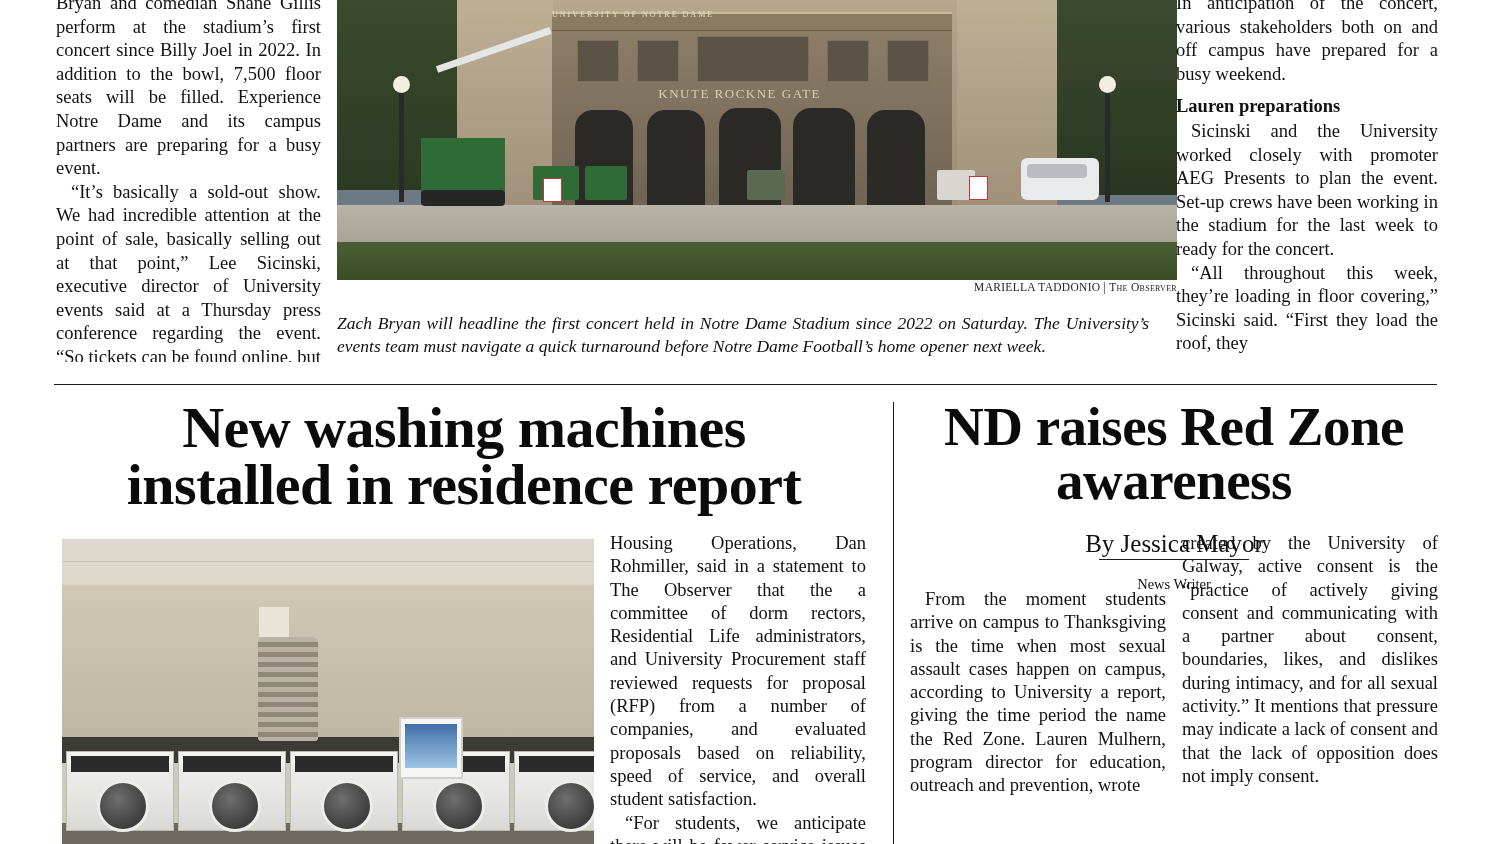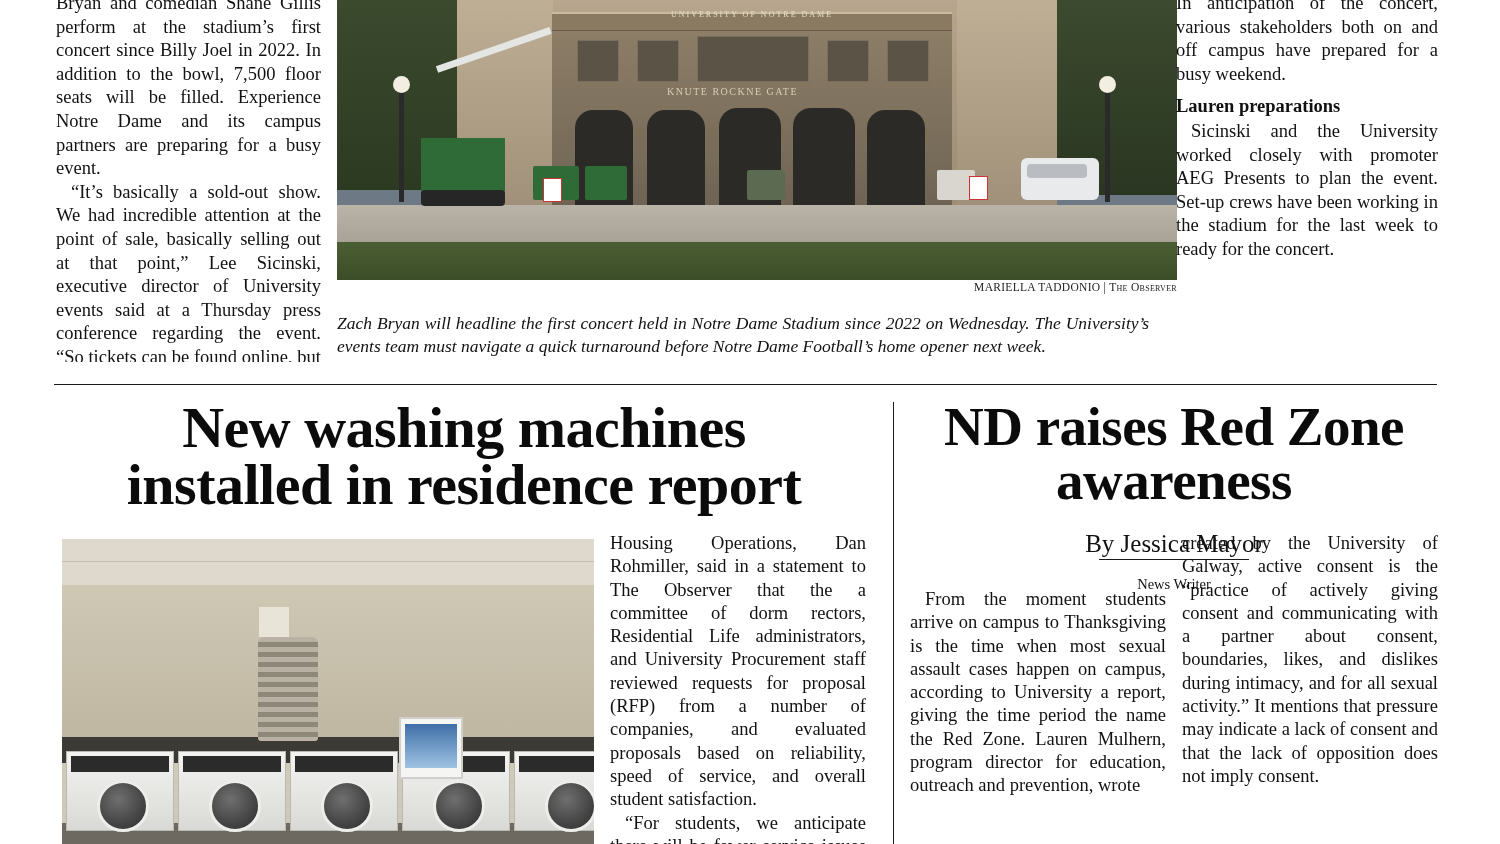--- a/index.html
+++ b/index.html
@@ -103,29 +103,28 @@
     background: linear-gradient(180deg,#8e7f68 0%, #6f6454 100%);
   }
   .ph-band {
     position: absolute; left: 215px; top: 22px; width: 400px; height: 16px;
     background: #8a7a62;
     border-top: 2px solid #c9b99d;
     border-bottom: 1px solid #6a5c48;
   }
   .ph-band-text {
     position: absolute; left: 215px; top: 20px; width: 400px;
-    text-align: center;
     font-size: 8px;
     letter-spacing: 2px;
     color: #e8dcc4;
     font-family: "Liberation Serif", serif;
   }
   .ph-gate-label {
-    position: absolute; left: 330px; top: 96px; width: 170px;
-    text-align: left; font-size: 10px; letter-spacing: 1.5px;
+    position: absolute; left: 314px; top: 96px; width: 170px;
+    text-align: right; font-size: 13px; letter-spacing: 1.5px;
     color: #d9cdb4;
   }
   .ph-window {
     position: absolute;
     background: #5a5346;
     border: 1px solid #7b705d;
   }
   .ph-arch {
     position: absolute;
     background: #2b2a26;
@@ -447,26 +446,27 @@
         <div class="ph-lamp-head" style="left:56px; top:86px;"></div>
         <div class="ph-lamp" style="left:768px; top:96px; height:116px;"></div>
         <div class="ph-lamp-head" style="left:762px; top:86px;"></div>
 
         <div class="ph-sign" style="left:206px; top:188px;"></div>
         <div class="ph-sign" style="left:632px; top:186px;"></div>
       </div>
       <div class="photo-credit">MARIELLA TADDONIO | The Observer</div>
     </div>
 
-    <div class="caption">Zach Bryan will headline the first concert held in Notre Dame Stadium since 2022 on Wednesday. The University’s events team must navigate a quick turnaround before Notre Dame Football’s home opener next week.</div>
+    <div class="caption">Zach Bryan will headline the first concert held in Notre Dame Stadium since 2022 on Saturday. The University’s events team must navigate a quick turnaround before Notre Dame Football’s home opener next week.</div>
 
     <div class="col-right-top body-text">
       <p class="noindent">In anticipation of the concert, various stakeholders both on and off campus have prepared for a busy weekend.</p>
       <div class="subhead">Lauren preparations</div>
       <p>Sicinski and the University worked closely with promoter AEG Presents to plan the event. Set-up crews have been working in the stadium for the last week to ready for the concert.</p>
+      <p>“All throughout this week, they’re loading in floor covering,” Sicinski said. “First they load the roof, they</p>
 
     </div>
   </div>
 
   <div class="hr-main"></div>
 
   <div class="bottom">
     <div class="vrule"></div>
 
     <div class="story-left">

